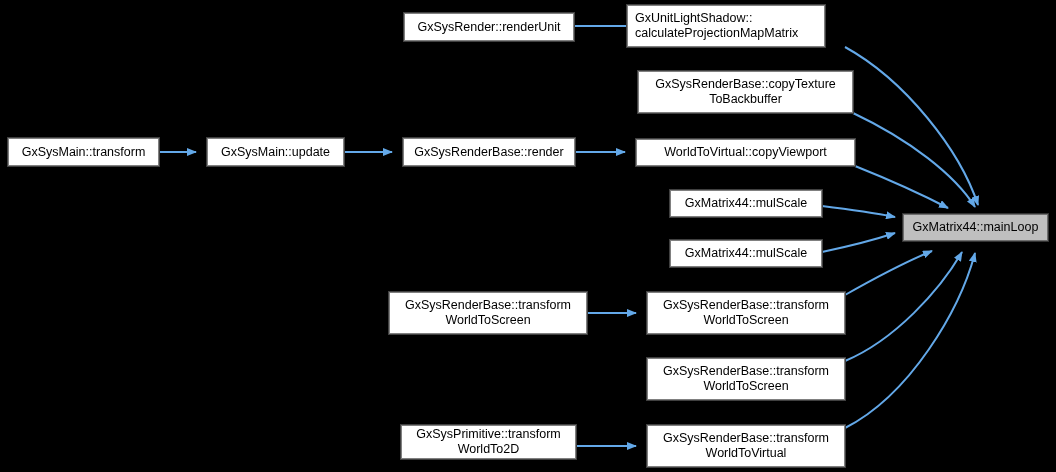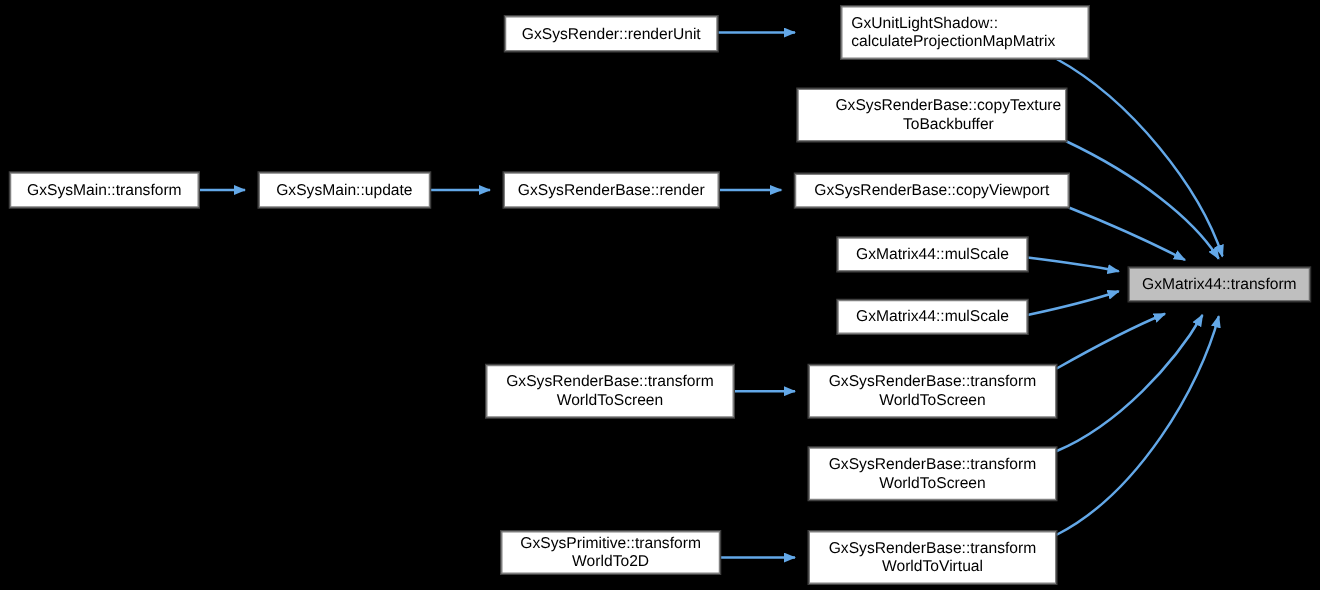--- a/index.html
+++ b/index.html
@@ -92,44 +92,44 @@
   </div>
 
   <div class="node" style="left:207px; top:138px; width:137px; height:28px;">
     <span class="node-label">GxSysMain::update</span>
   </div>
 
   <div class="node" style="left:403px; top:138px; width:172px; height:28px;text-align:right;">
     <span class="node-label">GxSysRenderBase::render</span>
   </div>
 
-  <div class="node left-align" style="left:673px; top:5px; width:198px; height:42px;">
+  <div class="node left-align" style="left:627px; top:5px; width:198px; height:42px;">
     <span class="node-label">GxUnitLightShadow::
 calculateProjectionMapMatrix</span>
   </div>
 
-  <div class="node" style="left:638px; top:71px; width:215px; height:42px;justify-content:flex-end;">
+  <div class="node" style="left:638px; top:71px; width:215px; height:42px;">
     <span class="node-label">GxSysRenderBase::copyTexture
 ToBackbuffer</span>
   </div>
 
   <div class="node" style="left:636px; top:139px; width:219px; height:27px;">
-    <span class="node-label">GxSysRenderBase::copyViewport</span>
+    <span class="node-label">WorldToVirtual::copyViewport</span>
   </div>
 
   <div class="node" style="left:670px; top:190px; width:152px; height:27px;">
     <span class="node-label">GxMatrix44::mulScale</span>
   </div>
 
   <div class="node" style="left:670px; top:240px; width:152px; height:27px;">
     <span class="node-label">GxMatrix44::mulScale</span>
   </div>
 
   <div class="node highlight" style="left:903px; top:214px; width:145px; height:27px;">
-    <span class="node-label">GxMatrix44::transform</span>
+    <span class="node-label">GxMatrix44::mainLoop</span>
   </div>
 
   <div class="node" style="left:389px; top:292px; width:198px; height:42px;">
     <span class="node-label">GxSysRenderBase::transform
 WorldToScreen</span>
   </div>
 
   <div class="node" style="left:647px; top:292px; width:198px; height:42px;">
     <span class="node-label">GxSysRenderBase::transform
 WorldToScreen</span>

